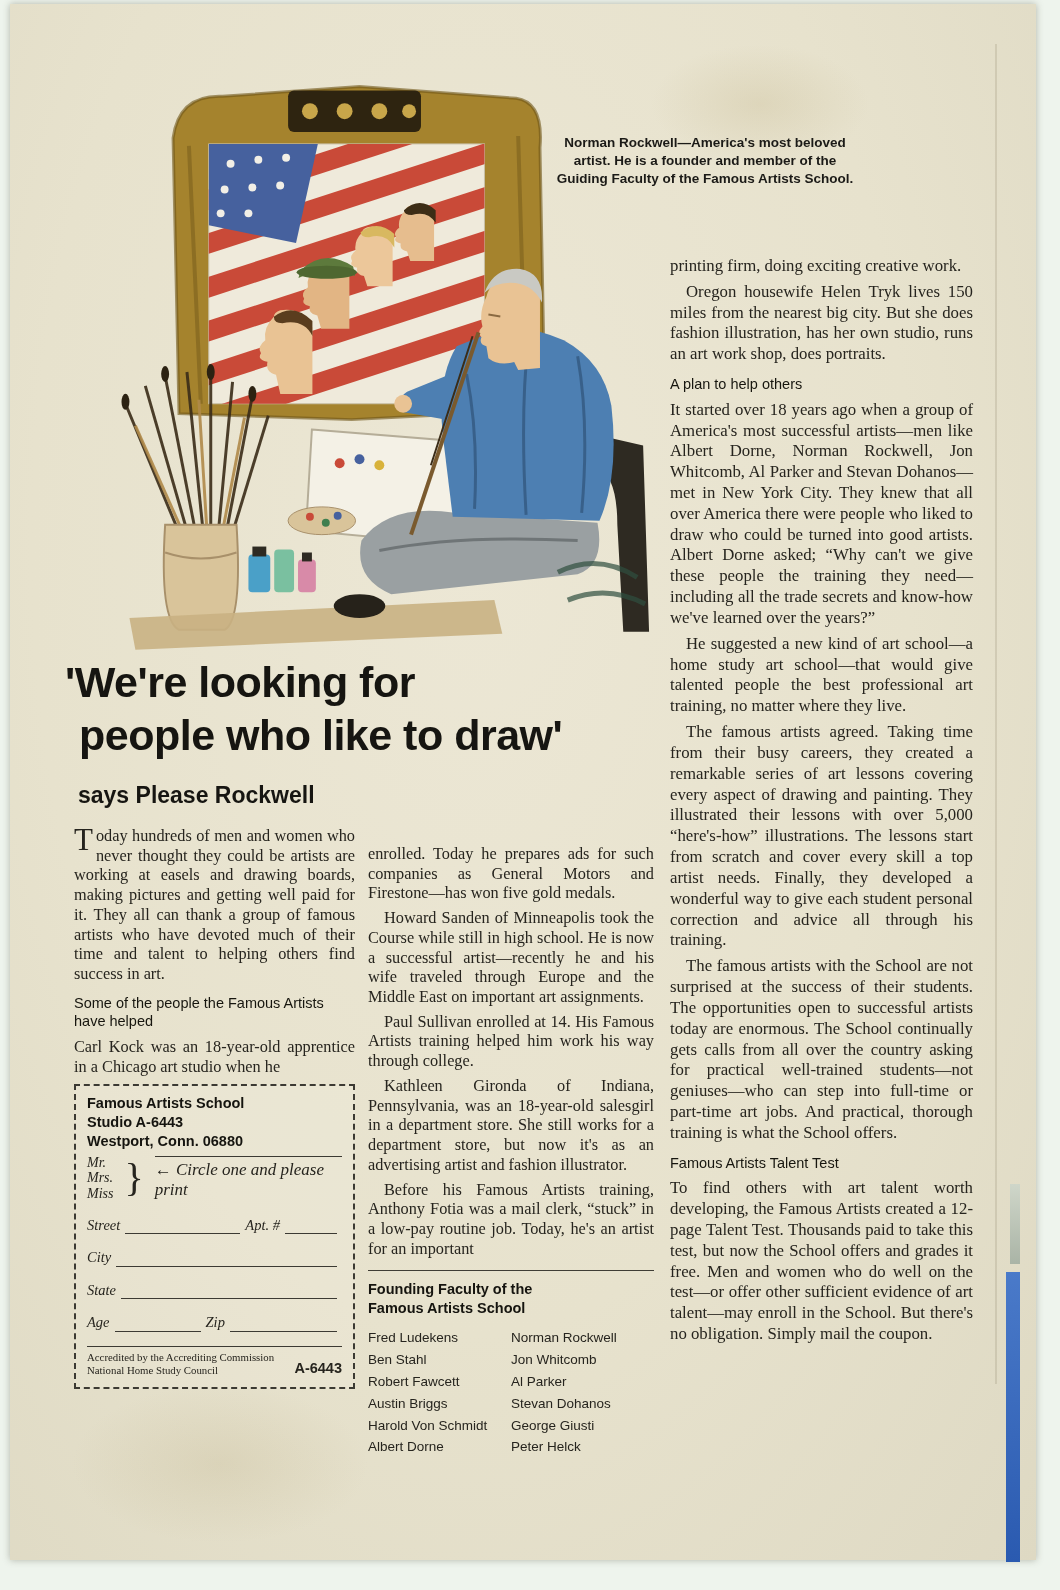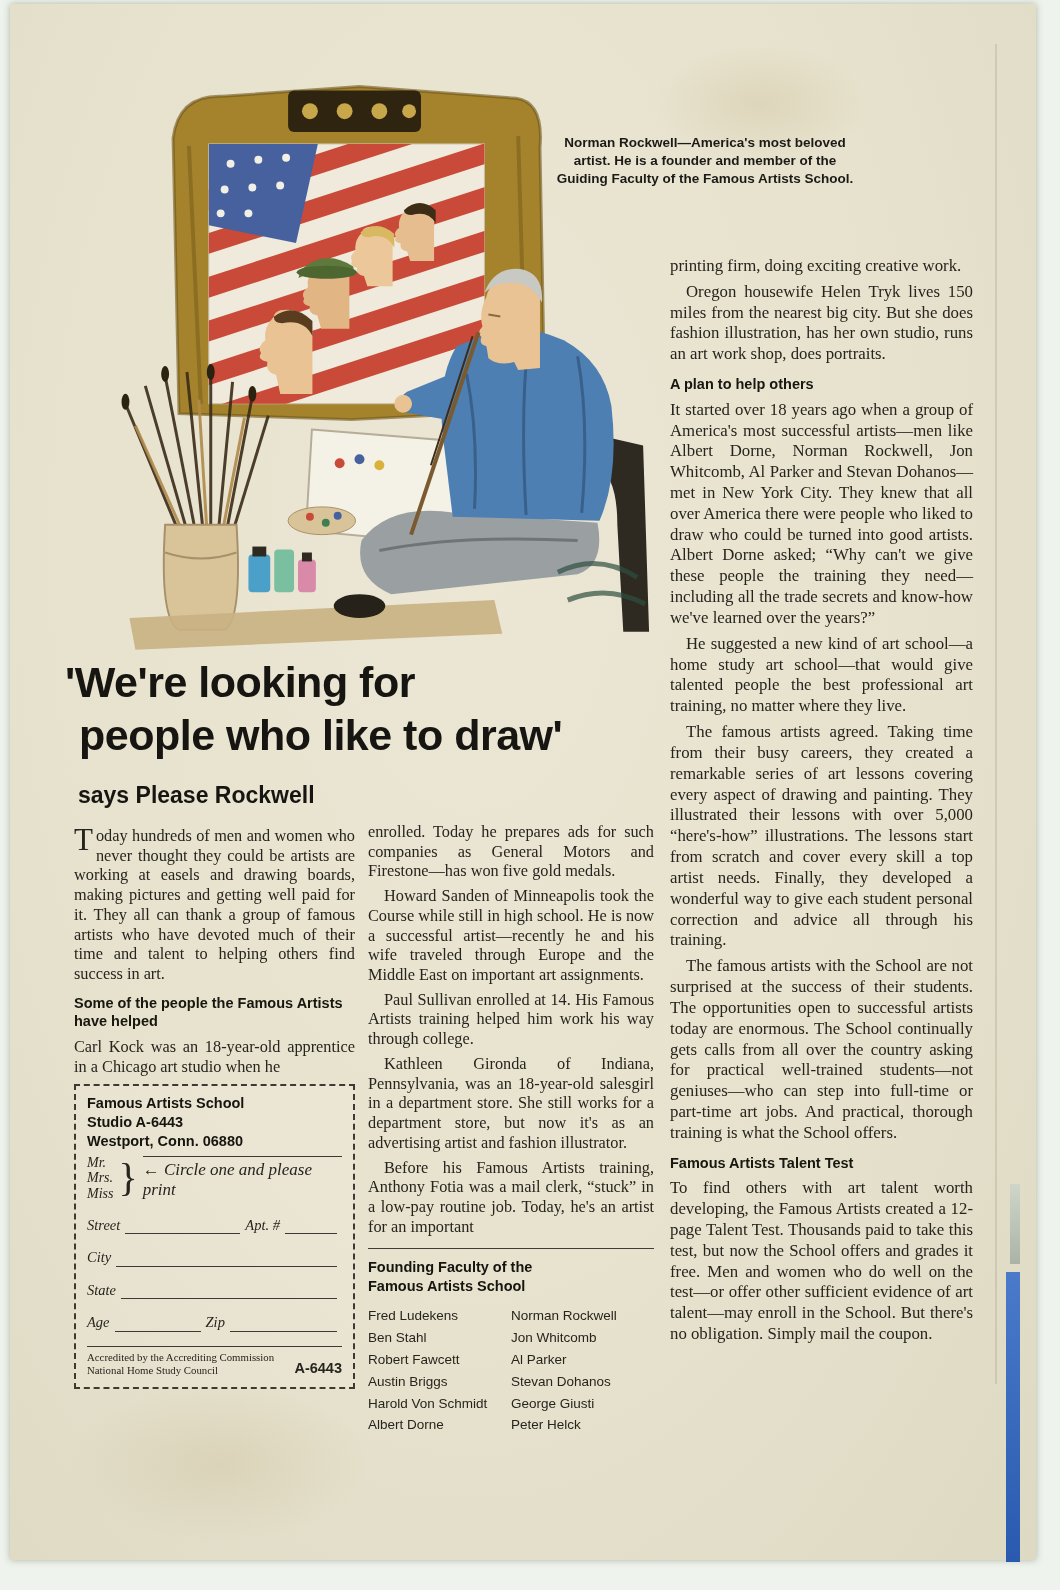--- a/index.html
+++ b/index.html
@@ -45,42 +45,42 @@
   .byline {
     position:absolute; left:68px; top:778px;
     font-family:"Liberation Sans", sans-serif; font-weight:bold;
     font-size:23px; color:#161511;
   }
 
   .col { position:absolute; font-size:16.3px; line-height:1.21; text-align:justify; color:#26241e; }
   .col p { margin:0 0 5px 0; text-indent:16px; }
   .col p.noindent { text-indent:0; }
   .col-left  { left:64px;  top:822px; width:281px; }
-  .col-mid   { left:358px; top:818px; width:286px; }
+  .col-mid   { left:358px; top:840px; width:286px; }
   .col-right { left:660px; top:252px; width:303px; font-size:16.8px; line-height:1.24; }
 
   .subhead {
-    font-family:"Liberation Sans", sans-serif; font-weight:bold;
+    font-family:"Liberation Sans", sans-serif; font-weight:normal;
     font-size:14.5px; line-height:1.28; text-align:left;
     margin:10px 0 6px 0; text-indent:0; color:#17160f;
   }
   .dropcap::first-letter {
     float:left; font-size:31px; line-height:25px; padding-right:3px; margin-top:1px;
   }
 
   .coupon {
     border:2px dashed #3c3a33; margin-top:8px; padding:8px 11px 9px;
     text-align:left; background:rgba(255,255,250,.12);
   }
   .coupon-head {
     font-family:"Liberation Sans", sans-serif; font-weight:bold;
     font-size:14.5px; line-height:1.3; color:#15140f;
   }
   .coupon-body { font-size:14px; line-height:1.24; margin:7px 0 6px; text-align:justify; }
-  .titles-row { display:flex; align-items:center; gap:5px; margin:4px 0 4px; }
+  .titles-row { display:flex; align-items:center; gap:11px; margin:4px 0 4px; }
   .titles { font-style:italic; font-size:14px; line-height:1.12; }
   .brace { font-size:40px; font-weight:400; line-height:1; font-family:"Liberation Serif", serif; }
   .circle-note { flex:1; font-style:italic; font-size:17px; border-top:1px solid #3c3a33; padding-top:3px; }
   .field-row { display:flex; align-items:flex-end; font-style:italic; font-size:14.5px; margin-top:15px; }
   .fline { flex:1; border-bottom:1px solid #3c3a33; height:13px; margin:0 5px; }
   .fline.short { flex:0 0 52px; }
   .fline.mid { flex:0 0 86px; }
   .accred { border-top:1px solid #3c3a33; margin-top:14px; padding-top:4px;
     display:flex; justify-content:space-between; align-items:flex-end; gap:18px; }
   .accred-text { font-size:10.8px; line-height:1.25; }

